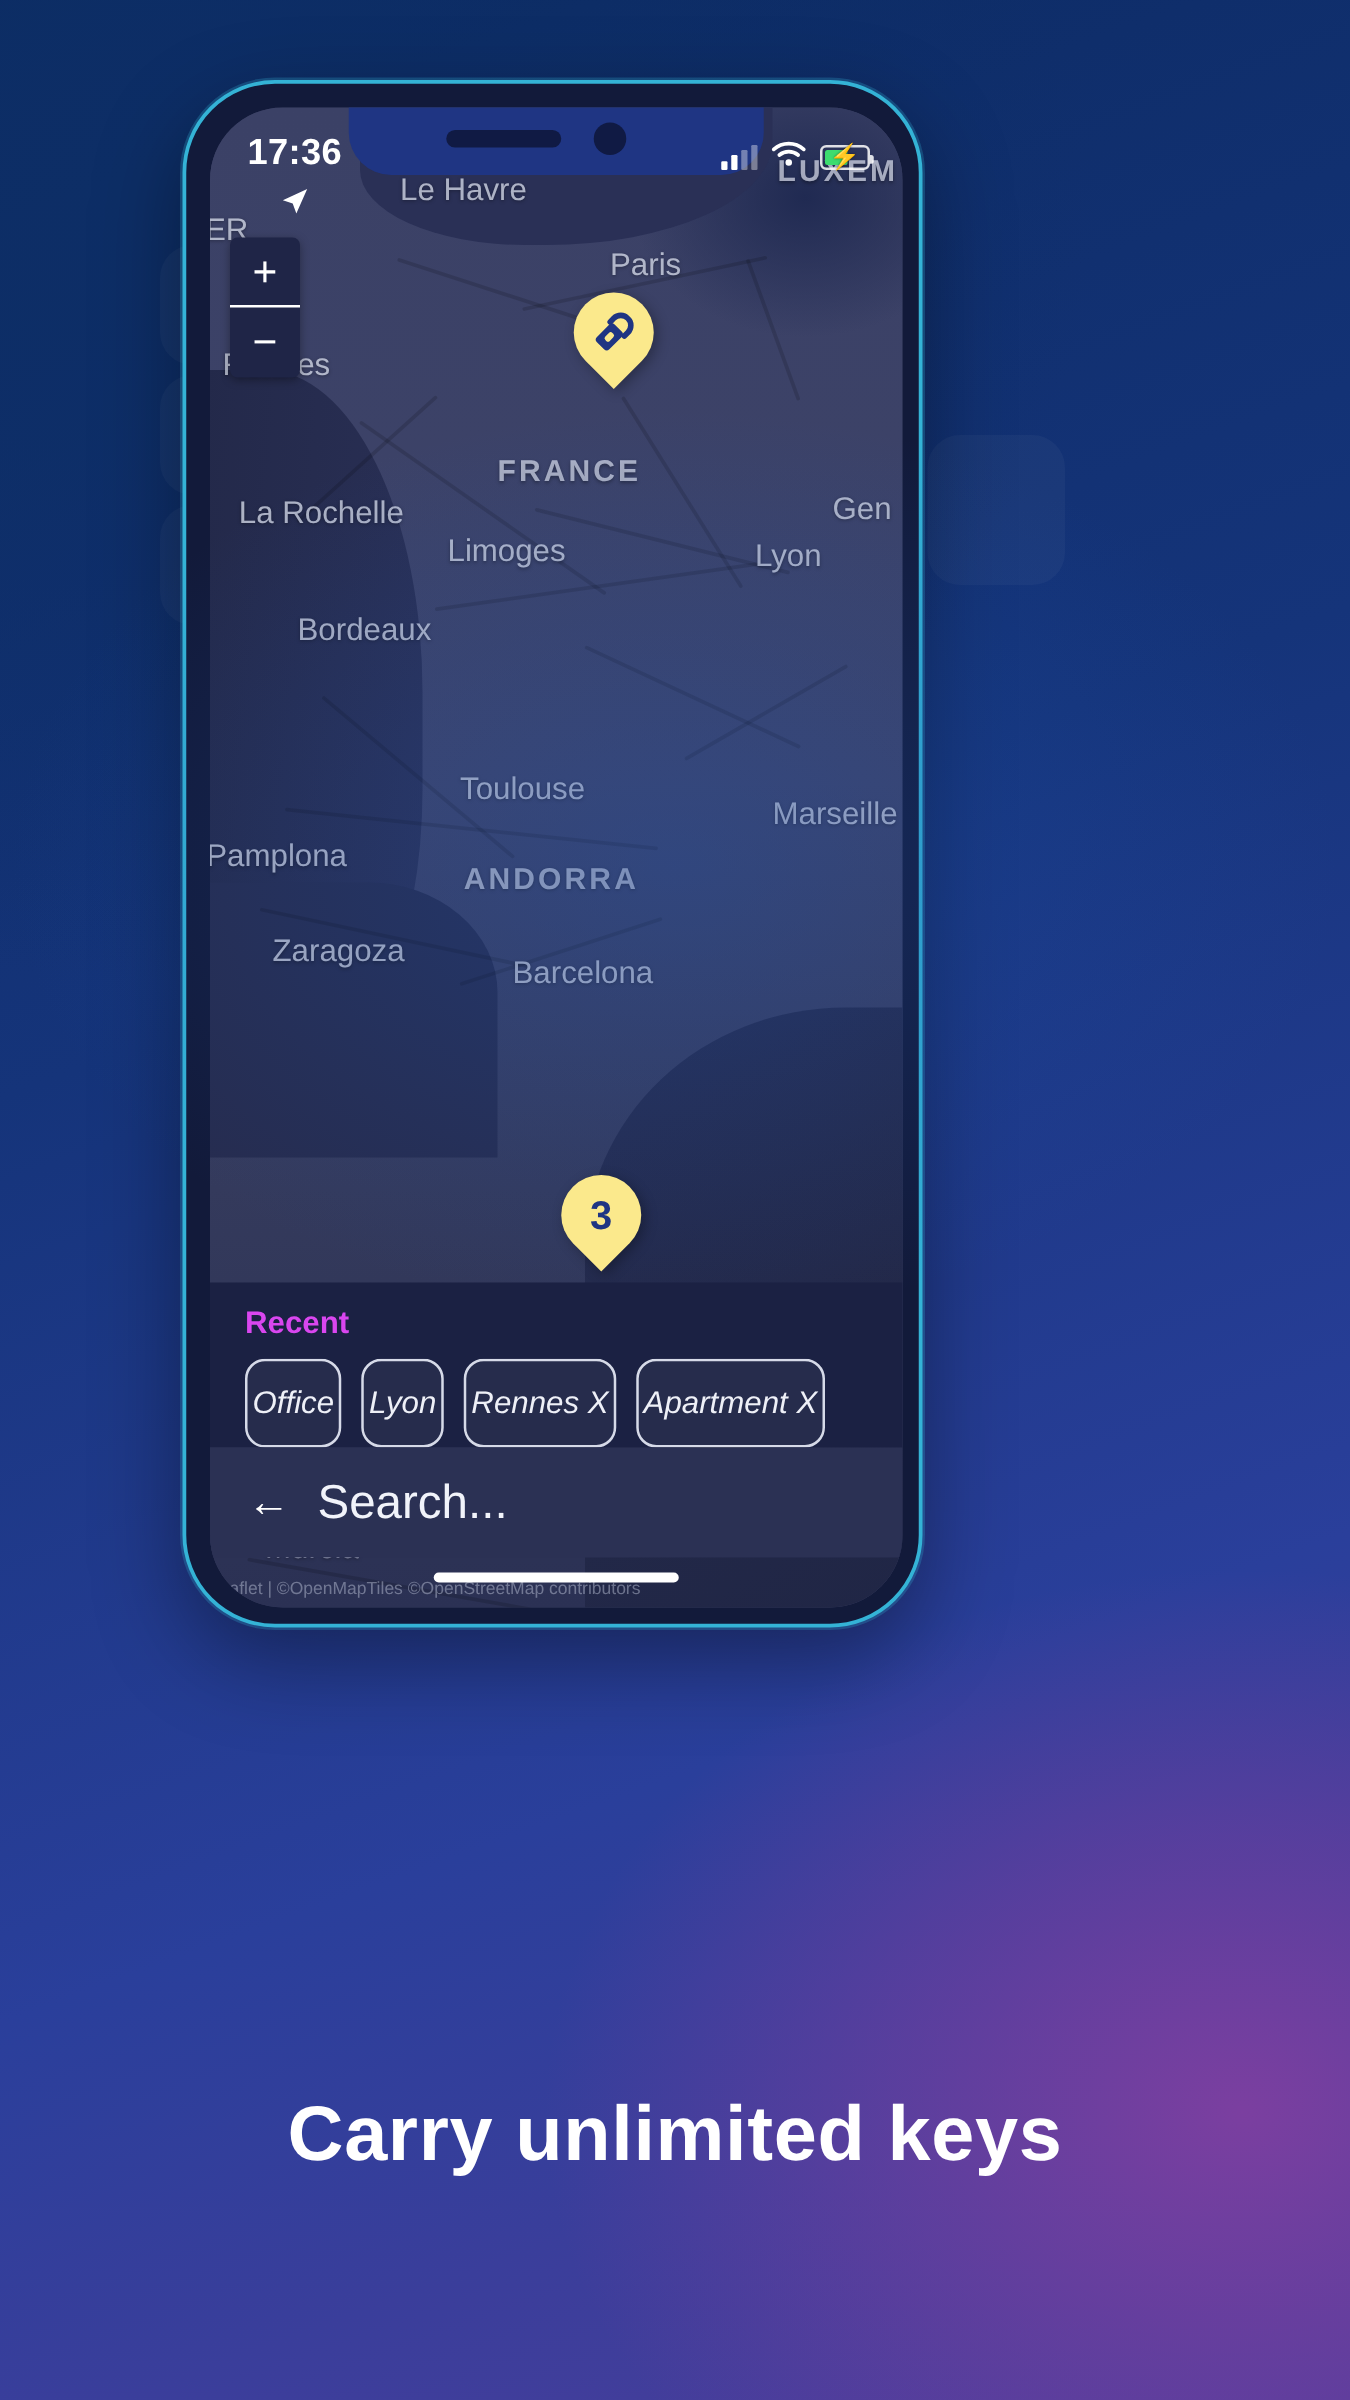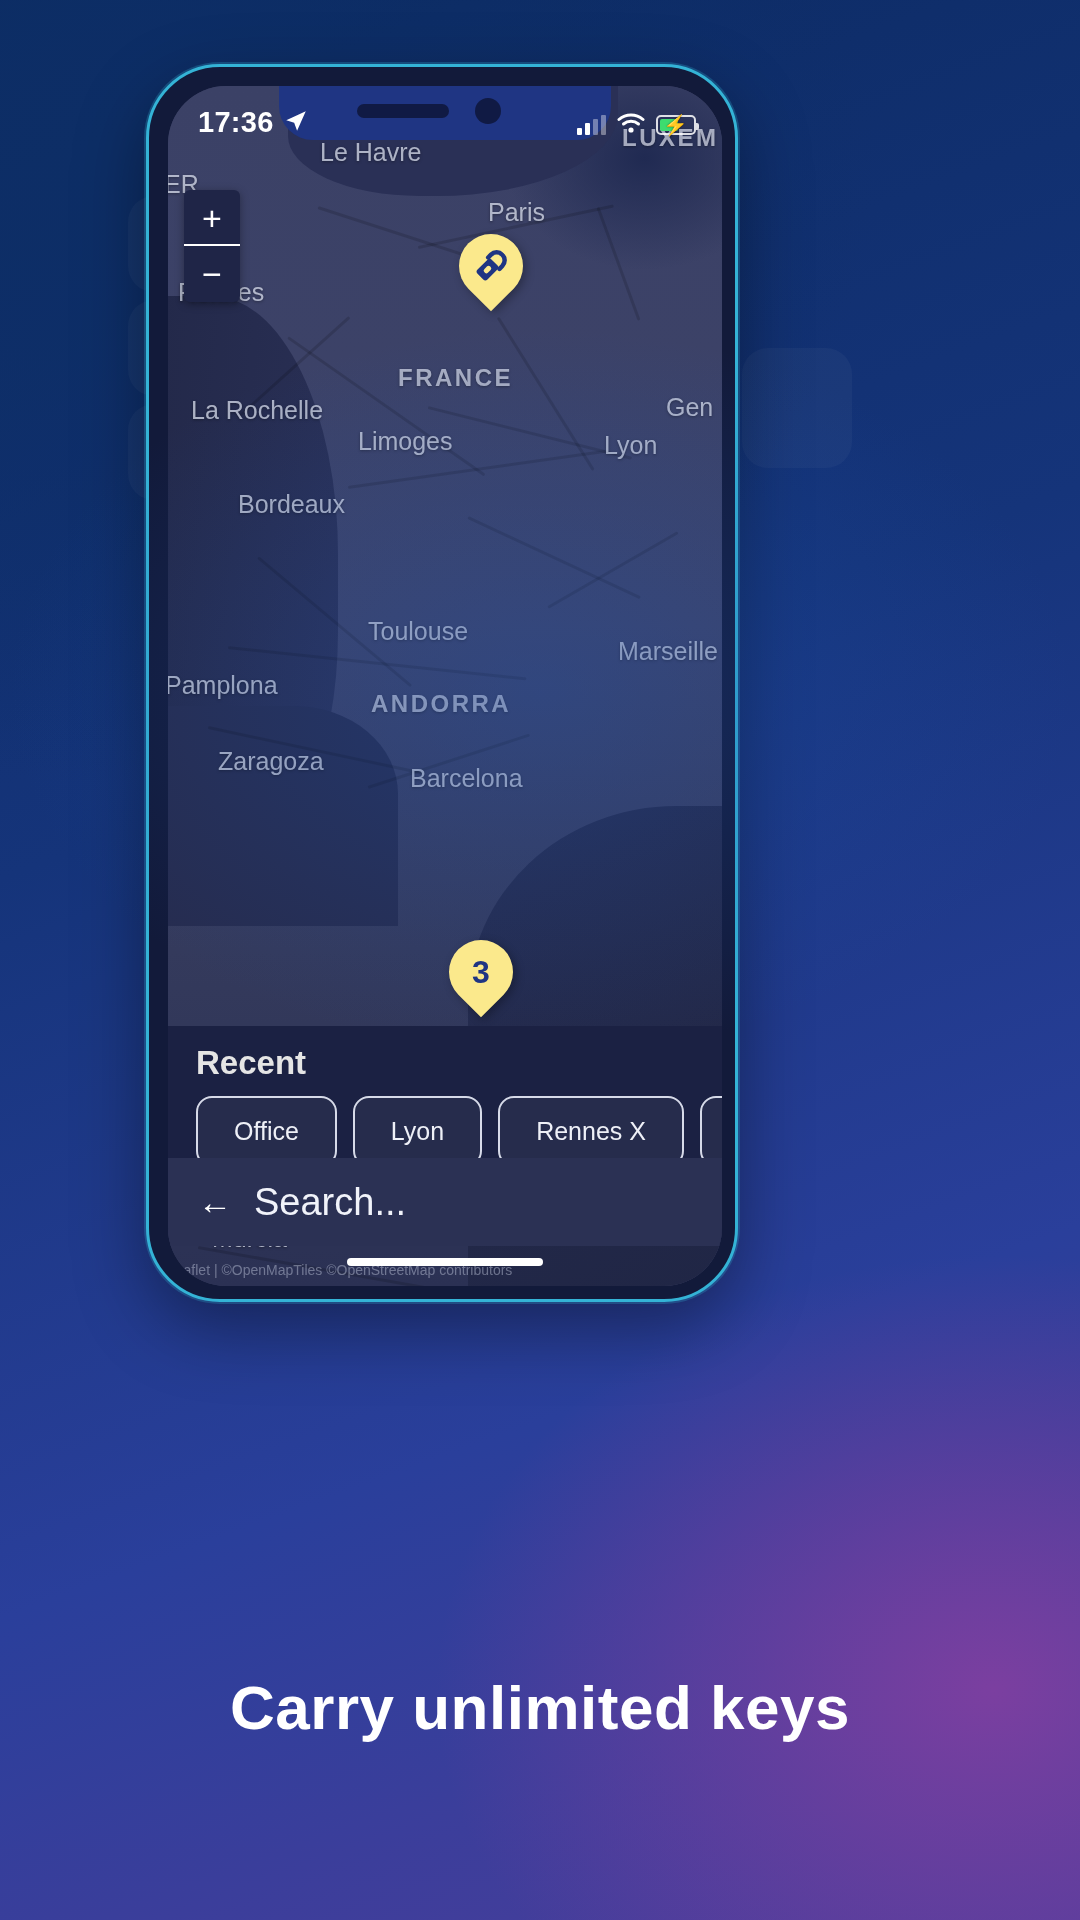--- a/index.html
+++ b/index.html
@@ -155,20 +155,21 @@
     width: 26px; height: 26px;
     border-radius: 50%;
     background: #101a44;
   }
   #status-left {
     position: absolute;
     left: 30px; top: 20px;
     display: flex;
     align-items: center;
     gap: 9px;
+    flex-direction: column;
   }
   #status-time {
     color: #ffffff;
     font-size: 29px;
     font-weight: bold;
     letter-spacing: 0.3px;
   }
   #status-right {
     position: absolute;
     right: 26px; top: 26px;
@@ -277,40 +278,41 @@
   #recent-sheet {
     position: absolute;
     left: 0; right: 0;
     top: 940px;
     height: 132px;
     background: #1b2143;
     z-index: 22;
     padding: 18px 0 0 28px;
   }
   #recent-title {
-    color: #e5e5e5;
-    font-size: 33px;
+    color: #d946ef;
+    font-size: 25px;
     font-weight: bold;
     margin-bottom: 14px;
   }
   #recent-chips {
     display: flex;
     gap: 16px;
     overflow: hidden;
   }
   .chip {
     flex: 0 0 auto;
     border: 2px solid #d6dae8;
     border-radius: 16px;
     background: rgba(255,255,255,0.05);
     color: #eef0f7;
     font-size: 25px;
-    padding: 19px 36px;
+    padding: 19px 4px;
     white-space: nowrap;
     cursor: pointer;
+    font-style: italic;
   }
 
   
   #search-bar {
     position: absolute;
     left: 0; right: 0;
     top: 1072px;
     height: 88px;
     background: #2b3154;
     z-index: 23;

